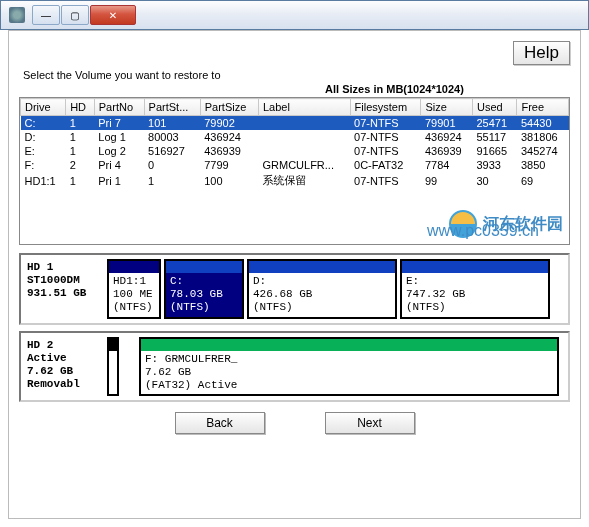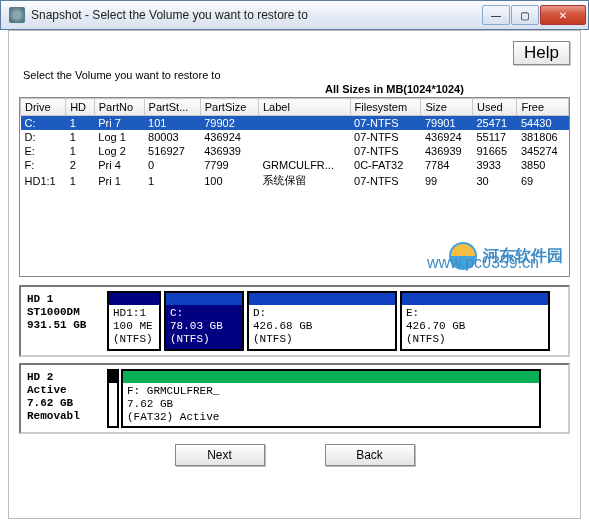--- a/index.html
+++ b/index.html
@@ -9,21 +9,21 @@
 .titlebar .title { flex: 1; color: #222; font-size: 12px; }
 .winbtns { display: flex; gap: 0; }
 .winbtn { width: 30px; height: 20px; border: 1px solid #8ba8c8; background: linear-gradient(#f4f7fb,#d5e0ef); border-radius: 2px; margin-left: 1px; display: flex; align-items: center; justify-content: center; font-size: 10px; cursor: pointer; }
 .winbtn.close { width: 46px; background: linear-gradient(#e89a8a,#d45540 45%,#c23a20); color: #fff; border-color: #a33; }
 .winbtn.min, .winbtn.max { width: 28px; }
 .content { position: absolute; top: 30px; left: 8px; right: 8px; bottom: 8px; background: #fff; border: 1px solid #bbb; padding: 10px 10px 6px 10px; }
 .help-row { display: flex; justify-content: flex-end; margin-bottom: 4px; }
 .help-btn { padding: 1px 10px; font-size: 17px; border: 1px solid #888; background: linear-gradient(#fefefe,#e6e6e6); box-shadow: 1px 1px 0 #ccc; cursor: pointer; }
 .instr { margin: 2px 0 2px 4px; }
 .sizes { text-align: center; margin: 2px 0 2px 0; padding-left: 200px; font-weight: bold; }
-.tablewrap { border: 1px solid #888; height: 180px; overflow: auto; background: #fff; position: relative; }
+.tablewrap { border: 1px solid #888; height: 148px; overflow: auto; background: #fff; position: relative; }
 table { border-collapse: collapse; width: 100%; font-size: 11px; }
 th { background: linear-gradient(#fdfdfd,#ececec); border: 1px solid #c8c8c8; padding: 2px 4px; text-align: left; font-weight: normal; position: sticky; top: 0; }
 td { padding: 1px 4px; white-space: nowrap; }
 tr.sel td { background: #1e5bbf; color: #fff; }
 .watermark { position: absolute; right: 6px; bottom: 6px; display: flex; align-items: center; gap: 6px; opacity: .9; }
 .wm-icon { width: 28px; height: 28px; border-radius: 50%; background: conic-gradient(#f7b733 0 90deg,#2e9ad6 90deg 270deg,#f7b733 270deg); border: 2px solid #2e9ad6; }
 .wm-text { color: #2a7fbf; font-size: 16px; font-weight: bold; }
 .wm-url { position: absolute; right: 24px; bottom: -2px; color: #2a7fbf; font-size: 16px; }
 .disks { margin-top: 8px; }
 .diskrow { border: 2px inset #ccc; padding: 4px; display: flex; gap: 4px; margin-bottom: 6px; font-family: "Courier New", monospace; font-size: 11px; }
@@ -38,21 +38,20 @@
 .legend { margin-top: 2px; font-size: 11px; white-space: nowrap; overflow: hidden; }
 .sw { display: inline-block; width: 10px; height: 10px; margin: 0 3px 0 6px; vertical-align: middle; border: 1px solid #333; }
 .btnrow { display: flex; justify-content: center; gap: 60px; margin-top: 10px; }
 .navbtn { width: 90px; padding: 3px 0; border: 1px solid #888; background: linear-gradient(#fefefe,#e5e5e5); box-shadow: 1px 1px 0 #bbb; cursor: pointer; font-size: 12px; }
 </style>
 </head>
 <body>
 
 <div class="titlebar">
   <div class="icon"></div>
-  <div class="title">Snapshot - Select the Volume you want to restore to</div>
   <div class="winbtns">
     <div class="winbtn min">—</div>
     <div class="winbtn max">▢</div>
     <div class="winbtn close">✕</div>
   </div>
 </div>
 
 <div class="content">
   <div class="help-row">
     <button class="help-btn">Help</button>
@@ -170,44 +169,44 @@
           </div>
           <div class="part" style="width: 150px;">
             <div class="bar logical"></div>
             <div>D:</div>
             <div>426.68 GB</div>
             <div>(NTFS)</div>
           </div>
           <div class="part" style="width: 150px;">
             <div class="bar logical"></div>
             <div>E:</div>
-            <div>426.70 GB</div>
+            <div>747.32 GB</div>
             <div>(NTFS)</div>
           </div>
         </div>
     </div>
     <div class="diskrow">
       <div class="diskinfo">
         <div>HD 2</div>
         <div>Active</div>
         <div>7.62 GB</div>
         <div>Removabl</div>
       </div>
-      <div id="hd2parts" style="display:flex;gap:2px;flex:1">
+      <div id="hd2parts" style="display:flex;gap:20px;flex:1">
           <div class="part" style="width: 8px;">
             <div class="bar unalloc" style="background: rgb(0, 0, 0);"></div>
           </div>
           <div class="part" style="width: 420px;">
             <div class="bar boot" style="background: rgb(8, 176, 88);"></div>
             <div>F: GRMCULFRER_</div>
             <div>7.62 GB</div>
             <div>(FAT32)  Active</div>
           </div>
         </div>
     </div>
   </div>
 
 
   <div class="btnrow">
+    <button class="navbtn">Back</button>
     <button class="navbtn">Next</button>
-    <button class="navbtn">Back</button>
   </div>
 </div>
 
 </body></html>

